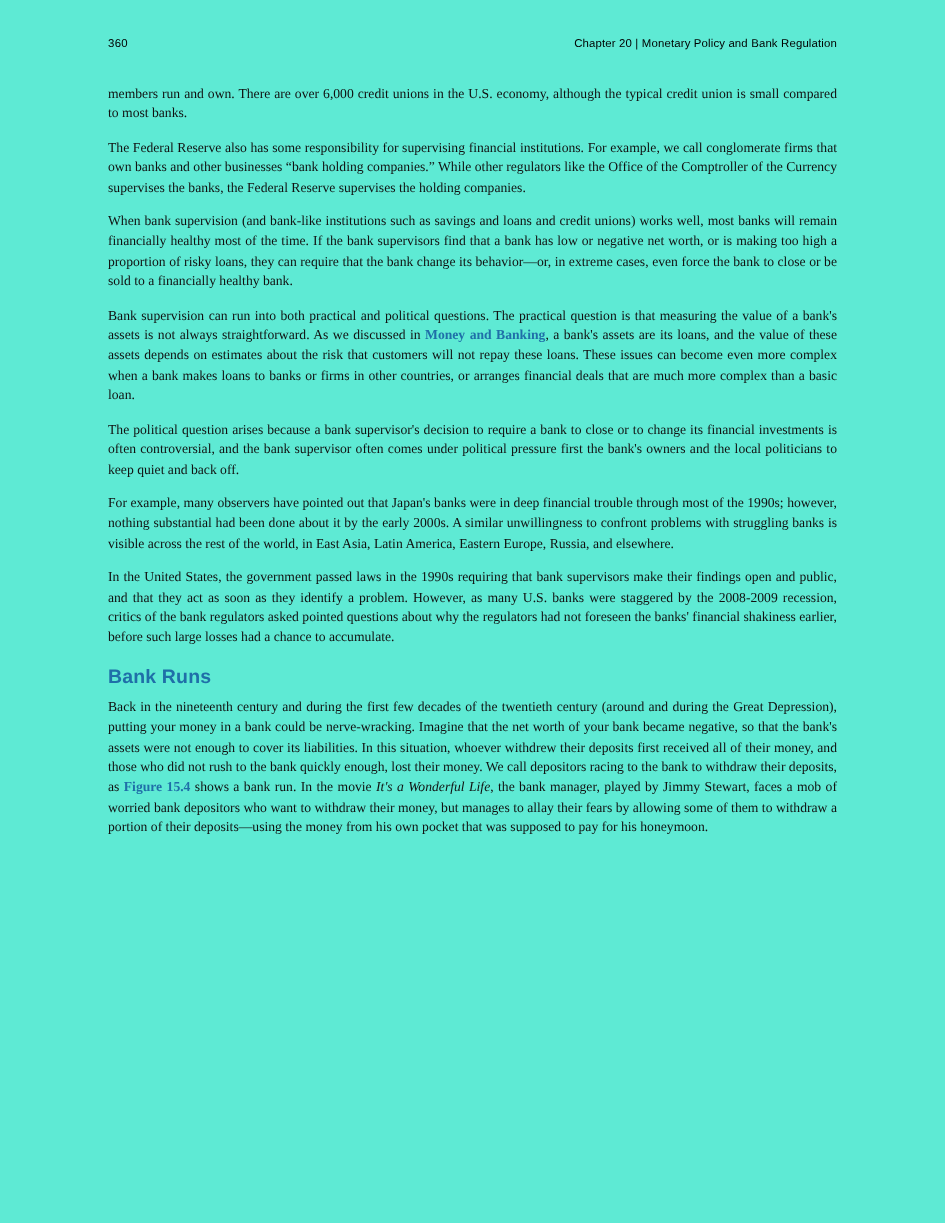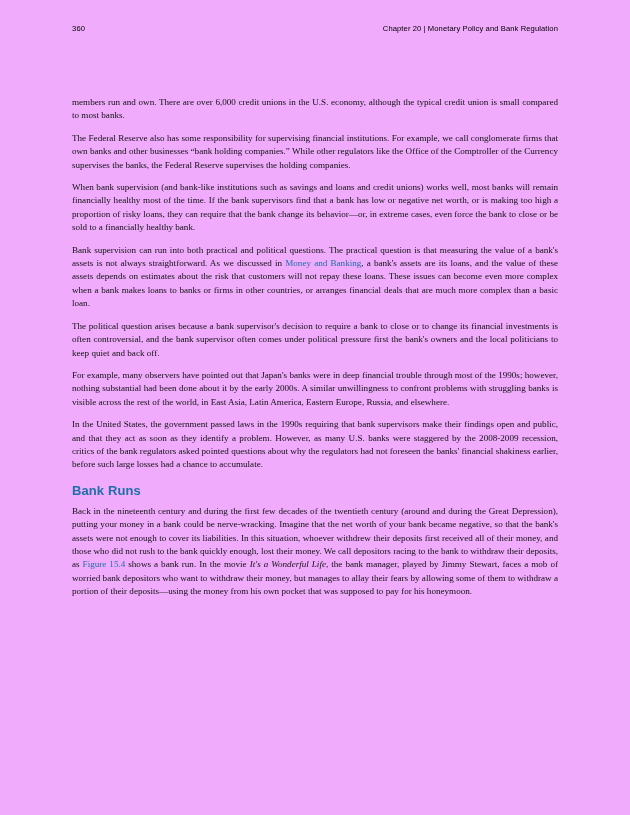--- a/index.html
+++ b/index.html
@@ -14,21 +14,21 @@
     color: #000000;
     position: relative;
     overflow: hidden;
   }
   .page {
     position: absolute;
     left: 0;
     top: 0;
     width: 630px;
     height: 815px;
-    background: #f0abfc;
+    background: #5eead4;
   }
   .header {
     position: absolute;
     left: 72px;
     top: 24px;
     width: 486px;
     display: flex;
     justify-content: space-between;
     align-items: baseline;
     font-size: 7.6px;
@@ -42,21 +42,20 @@
   .header .chapter {
     font-family: "Liberation Sans", sans-serif;
     font-size: 7.6px;
     letter-spacing: 0.1px;
   }
   .content {
     position: absolute;
     left: 72px;
     top: 56px;
     width: 486px;
-    margin-top: 40px;
   }
   p.body-par {
     margin: 0 0 9px 0;
     font-size: 9.1px;
     line-height: 13.4px;
     text-align: justify;
     text-justify: inter-word;
     color: #111111;
   }
   .section-head {
@@ -65,21 +64,21 @@
     font-weight: bold;
     color: #1f6fa8;
     margin: 11px 0 7px 0;
     letter-spacing: 0.1px;
   }
   .bold {
     font-weight: normal;
   }
   .blue-bold {
     color: #1f6fa8;
-    font-weight: normal;
+    font-weight: bold;
   }
   .italic {
     font-style: italic;
   }
   .footer {
     position: absolute;
     left: 72px;
     top: 777px;
     width: 486px;
     font-size: 7.2px;

